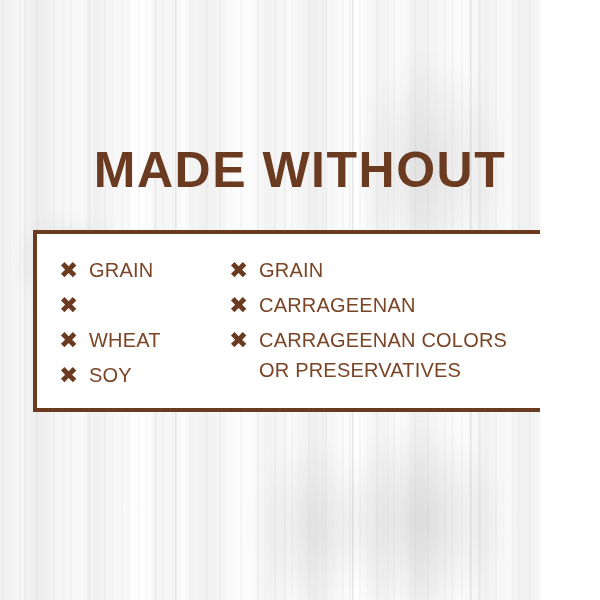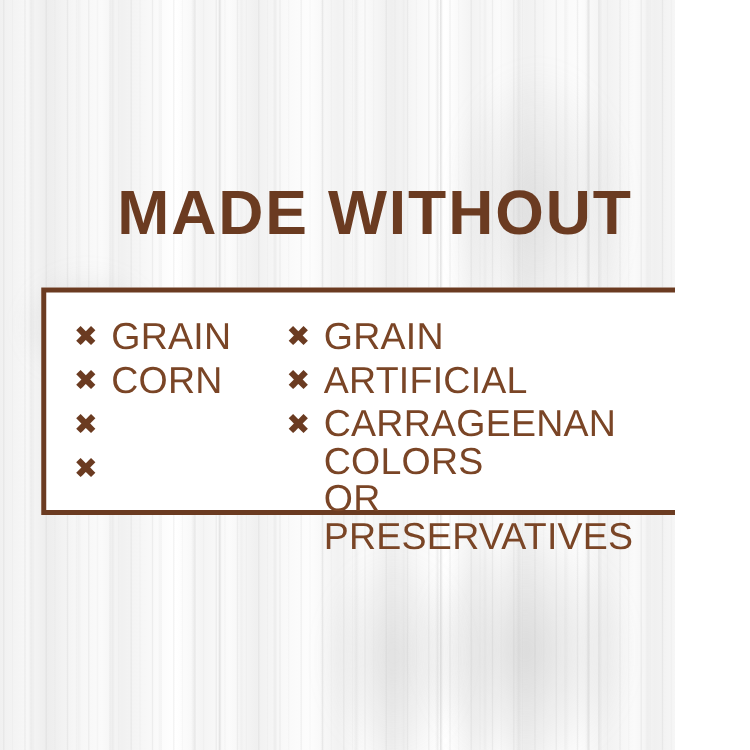--- a/index.html
+++ b/index.html
@@ -139,21 +139,21 @@
     width: 30px;
     font-size: 23px;
     font-weight: bold;
     line-height: 30px;
     color: #6b3b21;
     font-family: "DejaVu Sans", sans-serif;
   }
   .item-label {
     flex: 1 1 auto;
     font-family: "Liberation Sans", sans-serif;
-    font-size: 30px;
+    font-size: 20px;
     line-height: 30px;
     letter-spacing: 0.2px;
     color: #7a4526;
     white-space: pre-line;
   }
 </style>
 </head>
 <body>
 
 <div id="poster">
@@ -175,43 +175,44 @@
 
       <div class="column" id="column-left">
 
         <div class="list-item">
           <span class="xmark">✖</span>
           <span class="item-label">GRAIN</span>
         </div>
 
         <div class="list-item">
           <span class="xmark">✖</span>
-          <span class="item-label">CORN</span>
-        </div>
-
-        <div class="list-item">
-          <span class="xmark">✖</span>
-        </div>
-
-        <div class="list-item">
-          <span class="xmark">✖</span>
+        </div>
+
+        <div class="list-item">
+          <span class="xmark">✖</span>
+          <span class="item-label">WHEAT</span>
+        </div>
+
+        <div class="list-item">
+          <span class="xmark">✖</span>
+          <span class="item-label">SOY</span>
         </div>
 
       </div>
 
       <div class="column" id="column-right">
 
         <div class="list-item">
           <span class="xmark">✖</span>
           <span class="item-label">GRAIN</span>
         </div>
 
         <div class="list-item">
           <span class="xmark">✖</span>
-          <span class="item-label">ARTIFICIAL</span>
+          <span class="item-label">CARRAGEENAN</span>
         </div>
 
         <div class="list-item">
           <span class="xmark">✖</span>
           <span class="item-label">CARRAGEENAN COLORS
 OR PRESERVATIVES</span>
         </div>
 
       </div>
 

